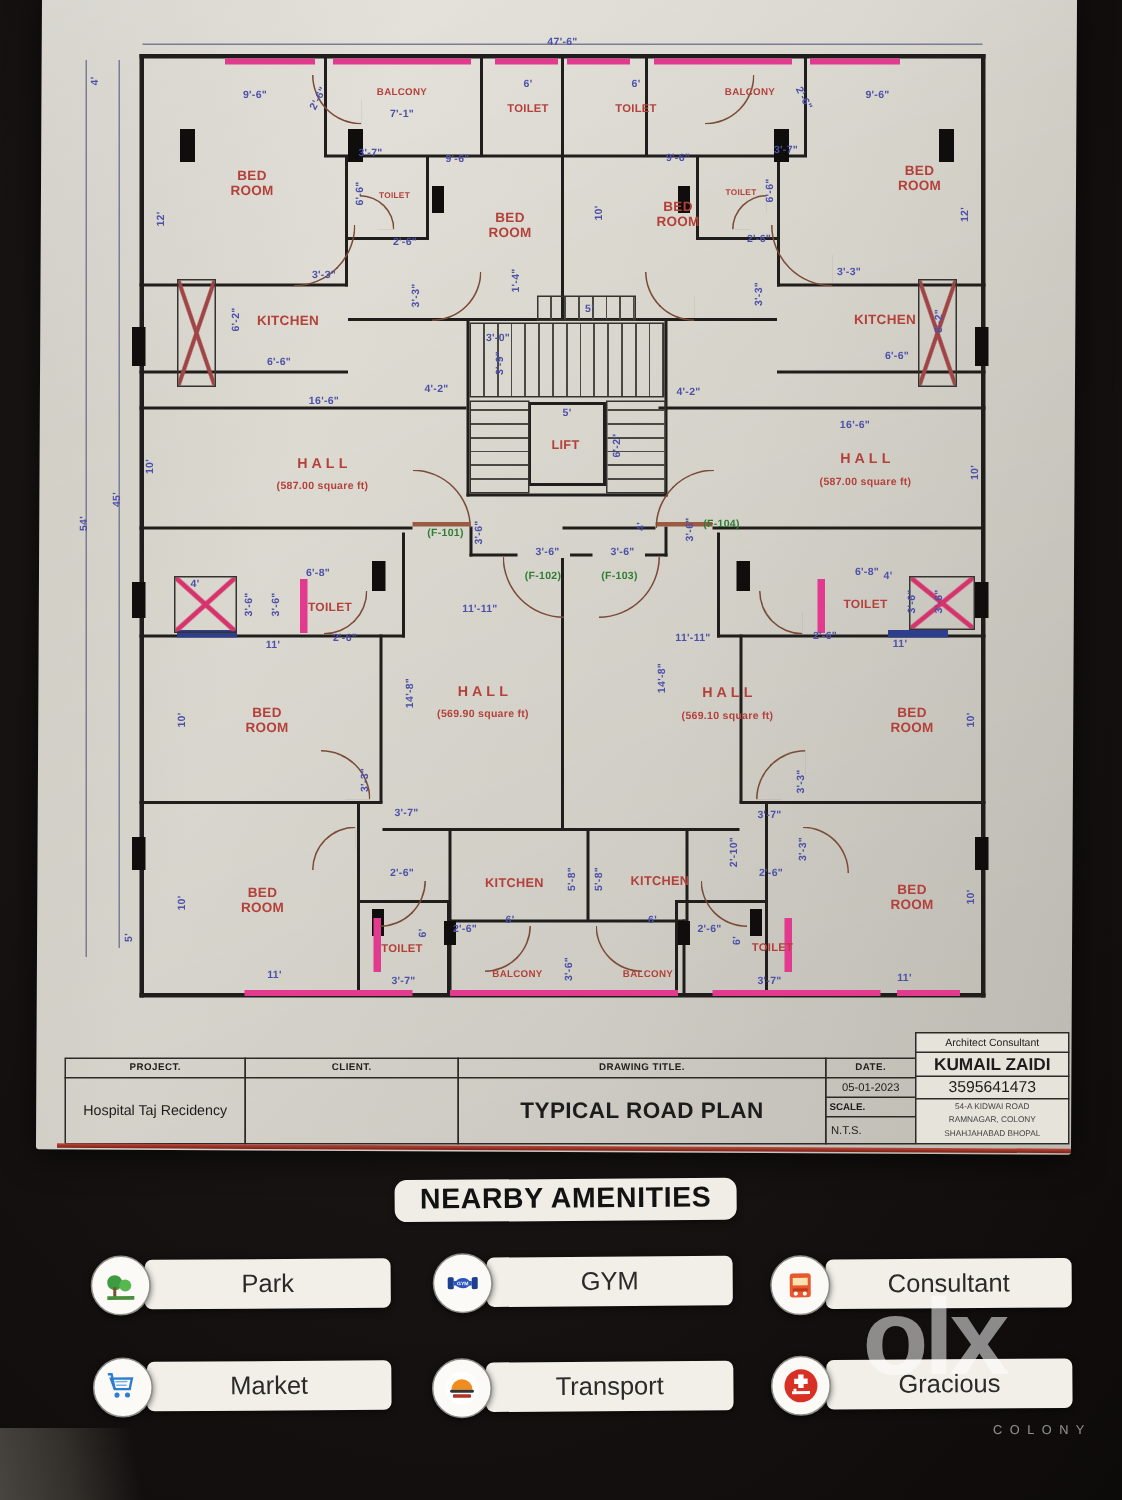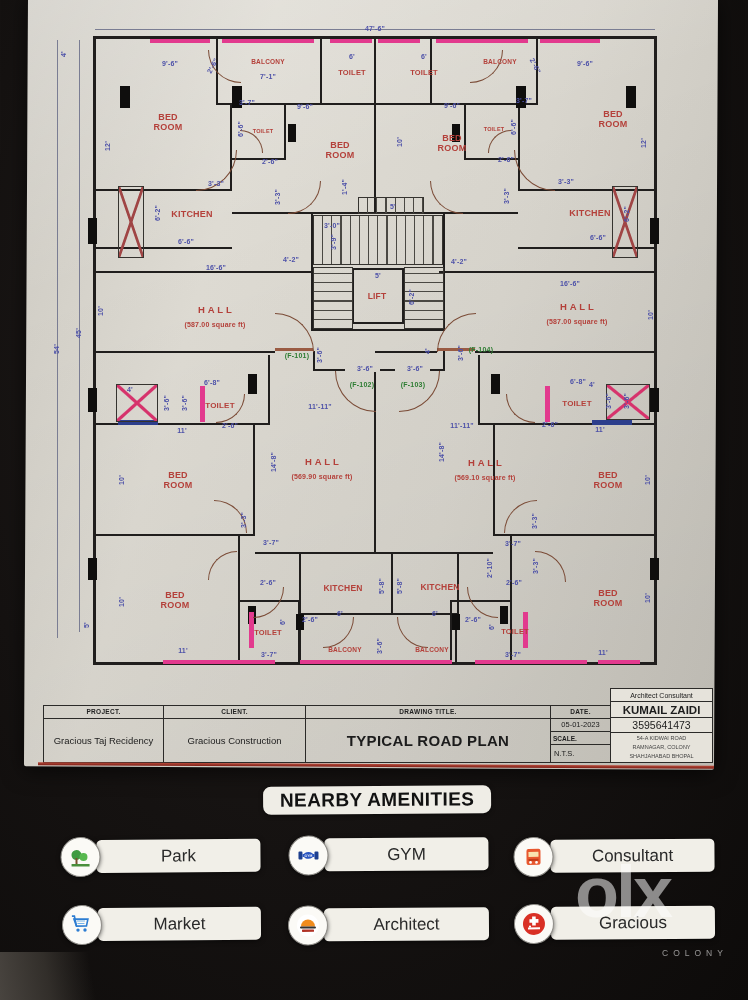--- a/index.html
+++ b/index.html
@@ -338,26 +338,25 @@
     <div class="plabel b" style="left: 269px; top: 655px; font-size: 7px;">3'-7"</div>
     <div class="plabel b" style="left: 513px; top: 655px; font-size: 7px;">3'-7"</div>
     <div class="plabel b" style="left: 603px; top: 653px; font-size: 7px;">11'</div>
     <div class="plabel b" style="left: 87px; top: 625px; font-size: 7px; transform: translate(-50%, -50%) rotate(-90deg);">5'</div>
   </div>
 
 <div id="title-block" style="position:absolute;left:43px;top:688px;width:670px;height:76px;">
   <div class="tb-c" style="position:absolute;left:0;top:17px;width:121px;height:58px;">
     <div class="tb-cell" style="inset:0;"></div>
     <div class="tb-hdr">PROJECT.</div>
-    <div class="tb-val" style="top:13px;bottom:0;font-size:9.5px;">Gracious Taj Recidency</div>
+    <div class="tb-val" style="top:13px;bottom:0;font-size:9.5px;">Hospital Taj Recidency</div>
   </div>
   <div class="tb-c" style="position:absolute;left:120px;top:17px;width:143px;height:58px;">
     <div class="tb-cell" style="inset:0;"></div>
     <div class="tb-hdr">CLIENT.</div>
-    <div class="tb-val" style="top:13px;bottom:0;font-size:9.5px;">Gracious Construction</div>
   </div>
   <div class="tb-c" style="position:absolute;left:262px;top:17px;width:246px;height:58px;">
     <div class="tb-cell" style="inset:0;"></div>
     <div class="tb-hdr">DRAWING TITLE.</div>
     <div class="tb-val" style="top:13px;bottom:0;font-size:15px;font-weight:bold;letter-spacing:.3px;">TYPICAL ROAD PLAN</div>
   </div>
   <div class="tb-c" style="position:absolute;left:507px;top:17px;width:61px;height:58px;">
     <div class="tb-cell" style="inset:0;"></div>
     <div class="tb-hdr">DATE.</div>
     <div class="tb-val" style="top:13px;height:13px;font-size:7.5px;border-bottom:1px solid #2b2a28;">05-01-2023</div>
@@ -424,21 +423,21 @@
     <svg viewBox="0 0 24 24">
         <path d="M4 6 L18 6 L16.5 13 L6.5 13 Z" fill="none" stroke="#2d7dd2" stroke-width="1.6"></path>
         <path d="M2 3 L4.5 3 L6.5 13" fill="none" stroke="#2d7dd2" stroke-width="1.6"></path>
         <circle cx="8" cy="17" r="1.7" fill="#2d7dd2"></circle>
         <circle cx="15" cy="17" r="1.7" fill="#2d7dd2"></circle>
         <path d="M7 8 h8 M7.5 10.5 h7" stroke="#74b3ea" stroke-width="1"></path>
       </svg>
   </div>
 
   <div class="amen-pill" style="left:321px;top:908px;width:165px;">
-    <span>Architect</span>
+    <span>Transport</span>
   </div>
   <div class="amen-circle" style="left:285px;top:905px;">
     <svg viewBox="0 0 24 24">
         <circle cx="12" cy="12" r="11" fill="#ffffff"></circle>
         <path d="M5 13 a7 7 0 0 1 14 0 Z" fill="#f08c1e"></path>
         <rect x="4" y="13" width="16" height="2" rx="1" fill="#333333"></rect>
         <rect x="6" y="16" width="12" height="2.4" rx="0.6" fill="#b03326"></rect>
       </svg>
   </div>
 

